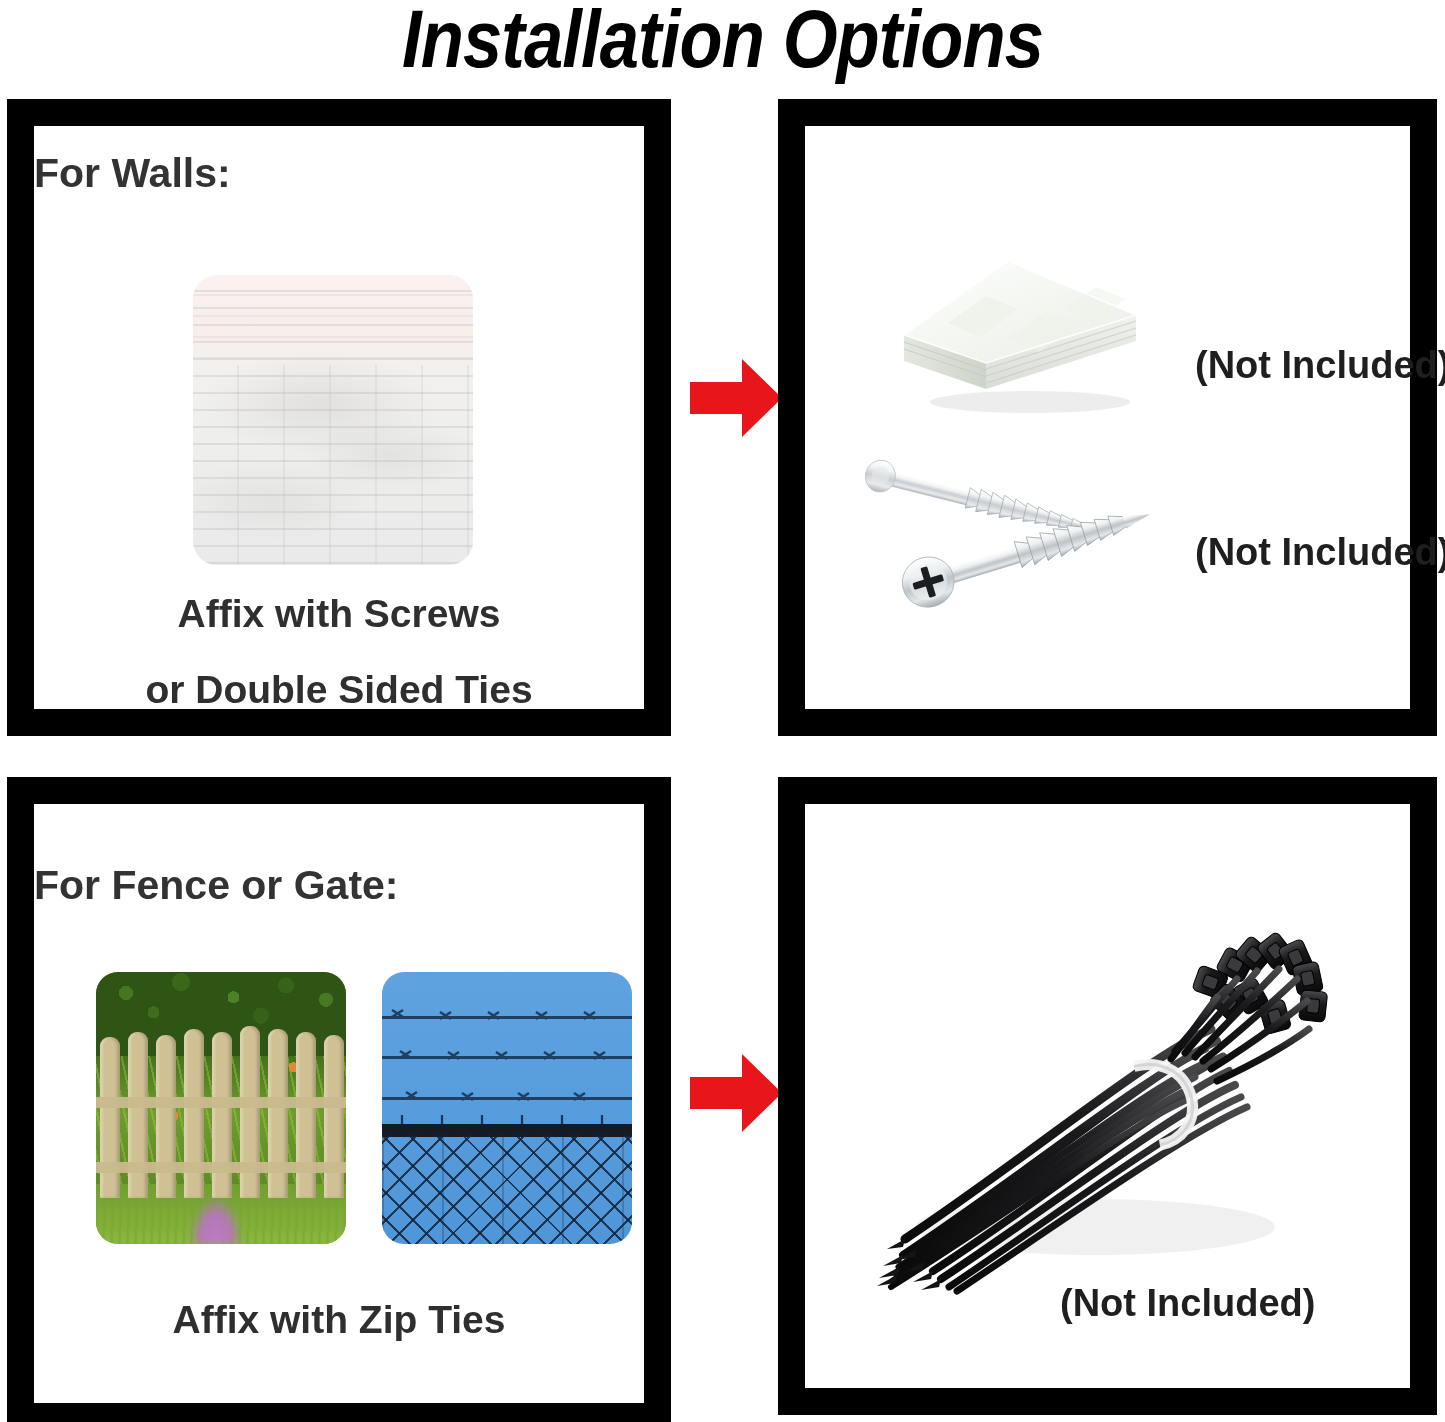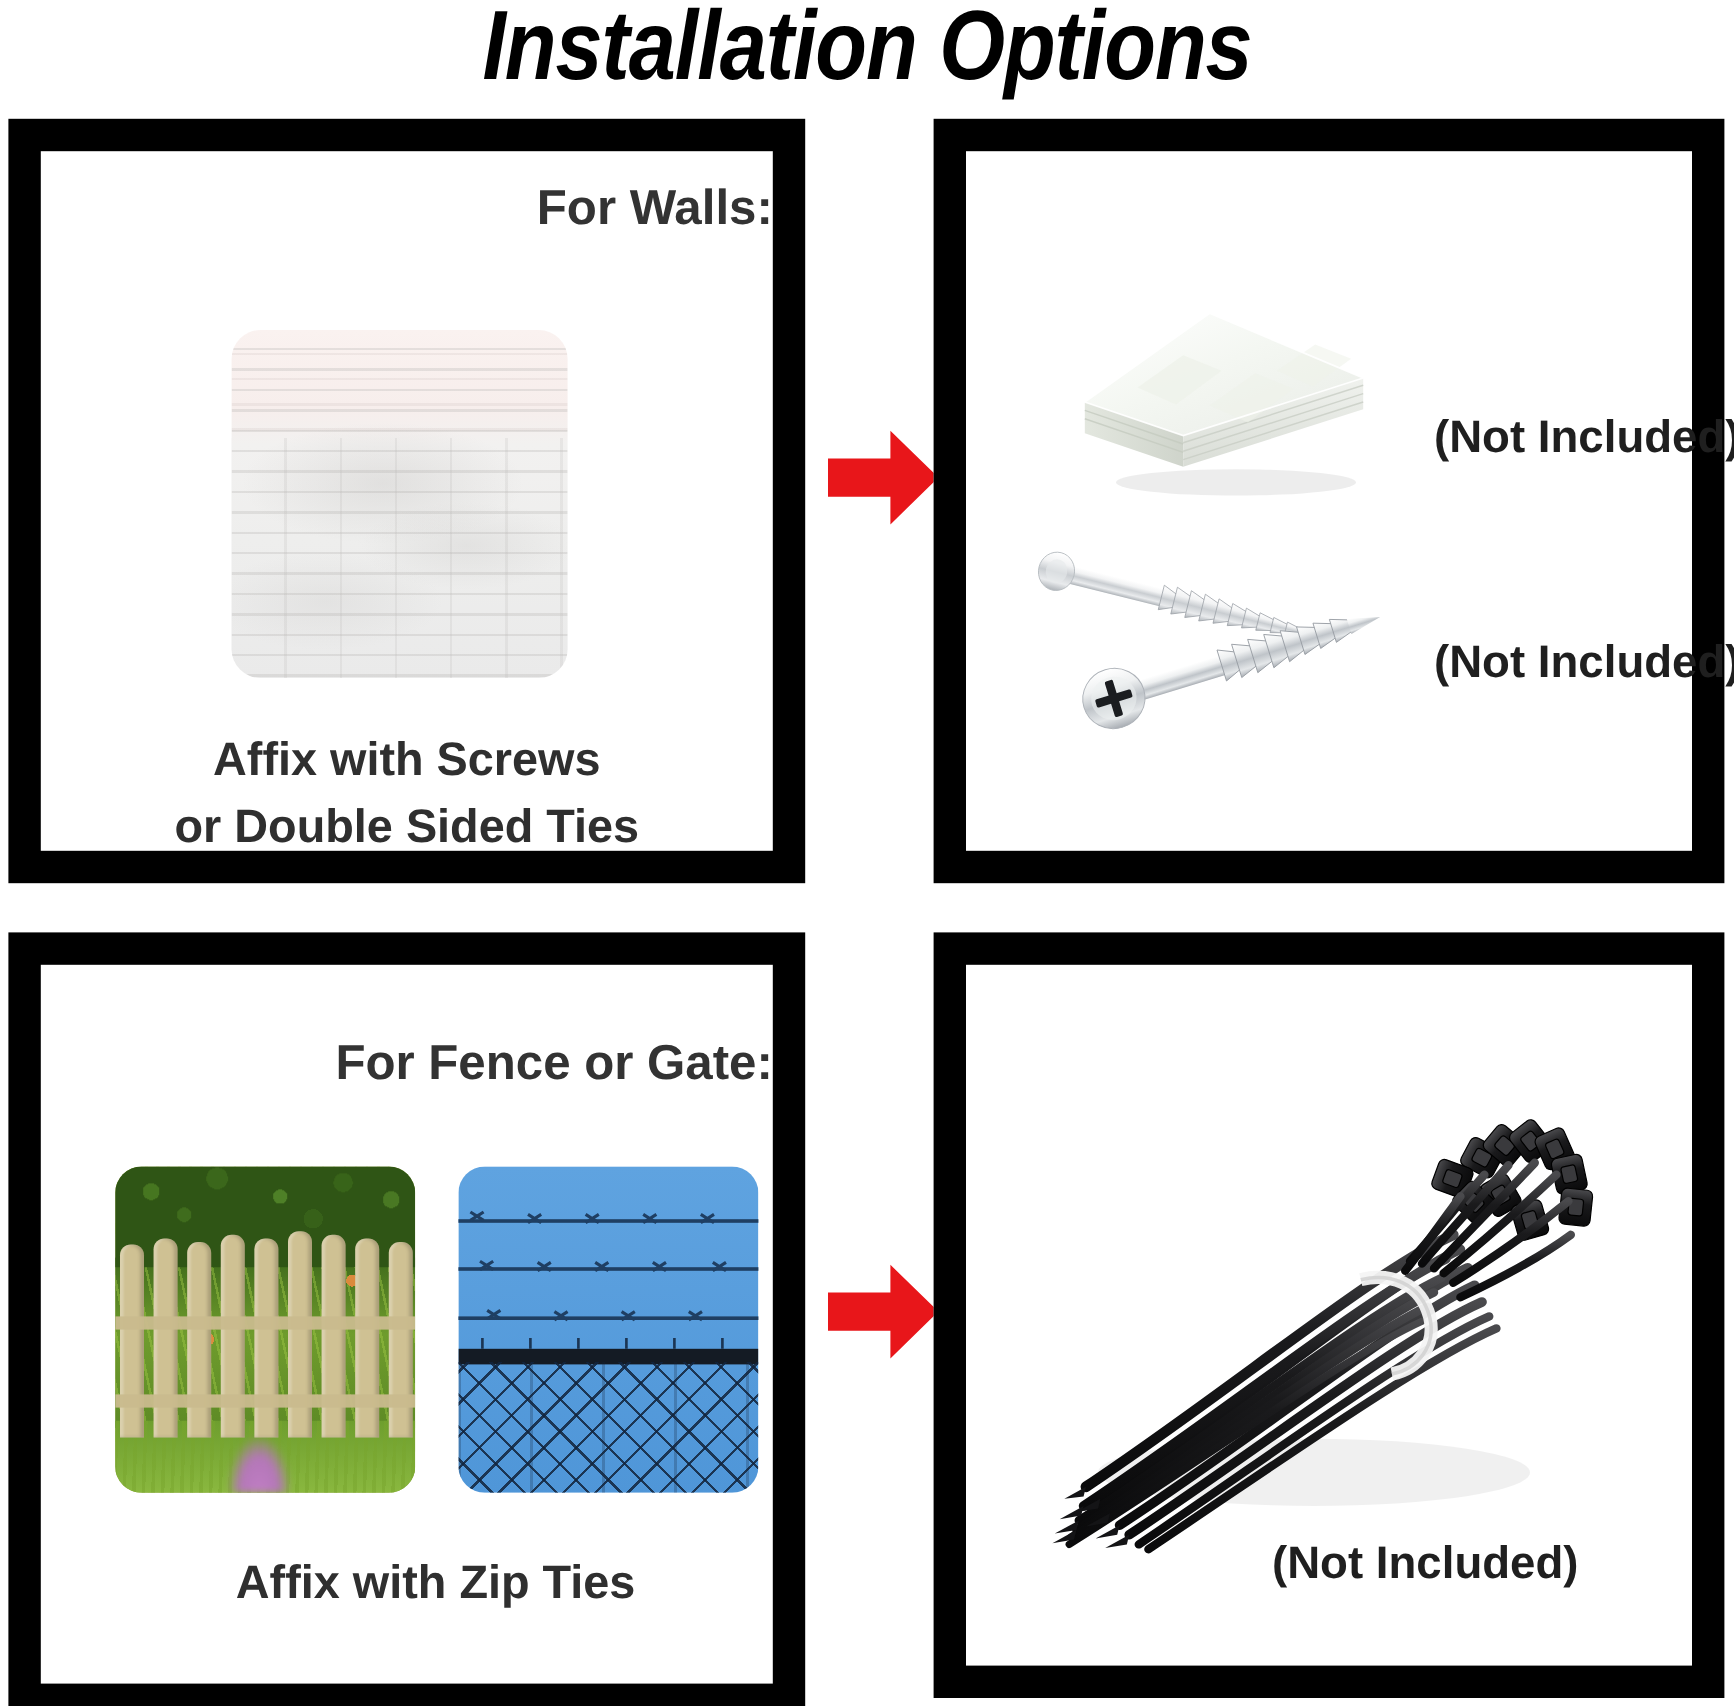--- a/index.html
+++ b/index.html
@@ -52,21 +52,21 @@
     position: relative;
     width: 100%;
     height: 100%;
   }
 
   
   .panel-heading {
     position: absolute;
     left: 0;
     width: 100%;
-    text-align: right;
+    text-align: left;
     font-size: 41px;
     font-weight: bold;
     color: #333333;
     letter-spacing: 0px;
   }
   .caption-line {
     position: absolute;
     left: 0;
     width: 100%;
     text-align: center;
@@ -230,21 +230,21 @@
     <div class="panel-inner">
       <div class="panel-heading" style="top:24px;">For Walls:</div>
 
       <div id="wall-swatch">
         <div class="brick-rows upper"></div>
         <div class="brick-rows"></div>
         <div class="brick-verts"></div>
         <div class="grime"></div>
       </div>
 
-      <div class="caption-line" style="top:486px;">Affix with Screws</div>
+      <div class="caption-line" style="top:466px;">Affix with Screws</div>
       <div class="caption-line" style="top:542px;">or Double Sided Ties</div>
     </div>
   </div>
 
   <div class="arrow" style="left:688px; top:357px;">
     <svg viewBox="0 0 96 82" width="96" height="82">
       <polygon points="2,25 54,25 54,2 94,41 54,80 54,57 2,57" fill="#e8161a"></polygon>
     </svg>
   </div>
 
@@ -427,21 +427,21 @@
             <path d="M140 152 v-9"></path>
               <path d="M180 152 v-9"></path>
               <path d="M220 152 v-9"></path>
           </g>
         </svg>
         <div class="cf-rail" style="top:56%;"></div>
         <div class="cf-mesh" style="top:60%;"></div>
         <div class="cf-posts" style="top:60%;"></div>
       </div>
 
-      <div class="caption-line" style="top:494px;margin-left:24px;">Affix with Zip Ties</div>
+      <div class="caption-line" style="top:494px;">Affix with Zip Ties</div>
     </div>
   </div>
 
   <div class="arrow" style="left:688px; top:1052px;">
     <svg viewBox="0 0 96 82" width="96" height="82">
       <polygon points="2,25 54,25 54,2 94,41 54,80 54,57 2,57" fill="#e8161a"></polygon>
     </svg>
   </div>
 
   <div class="panel" id="panel-fence-hw">

